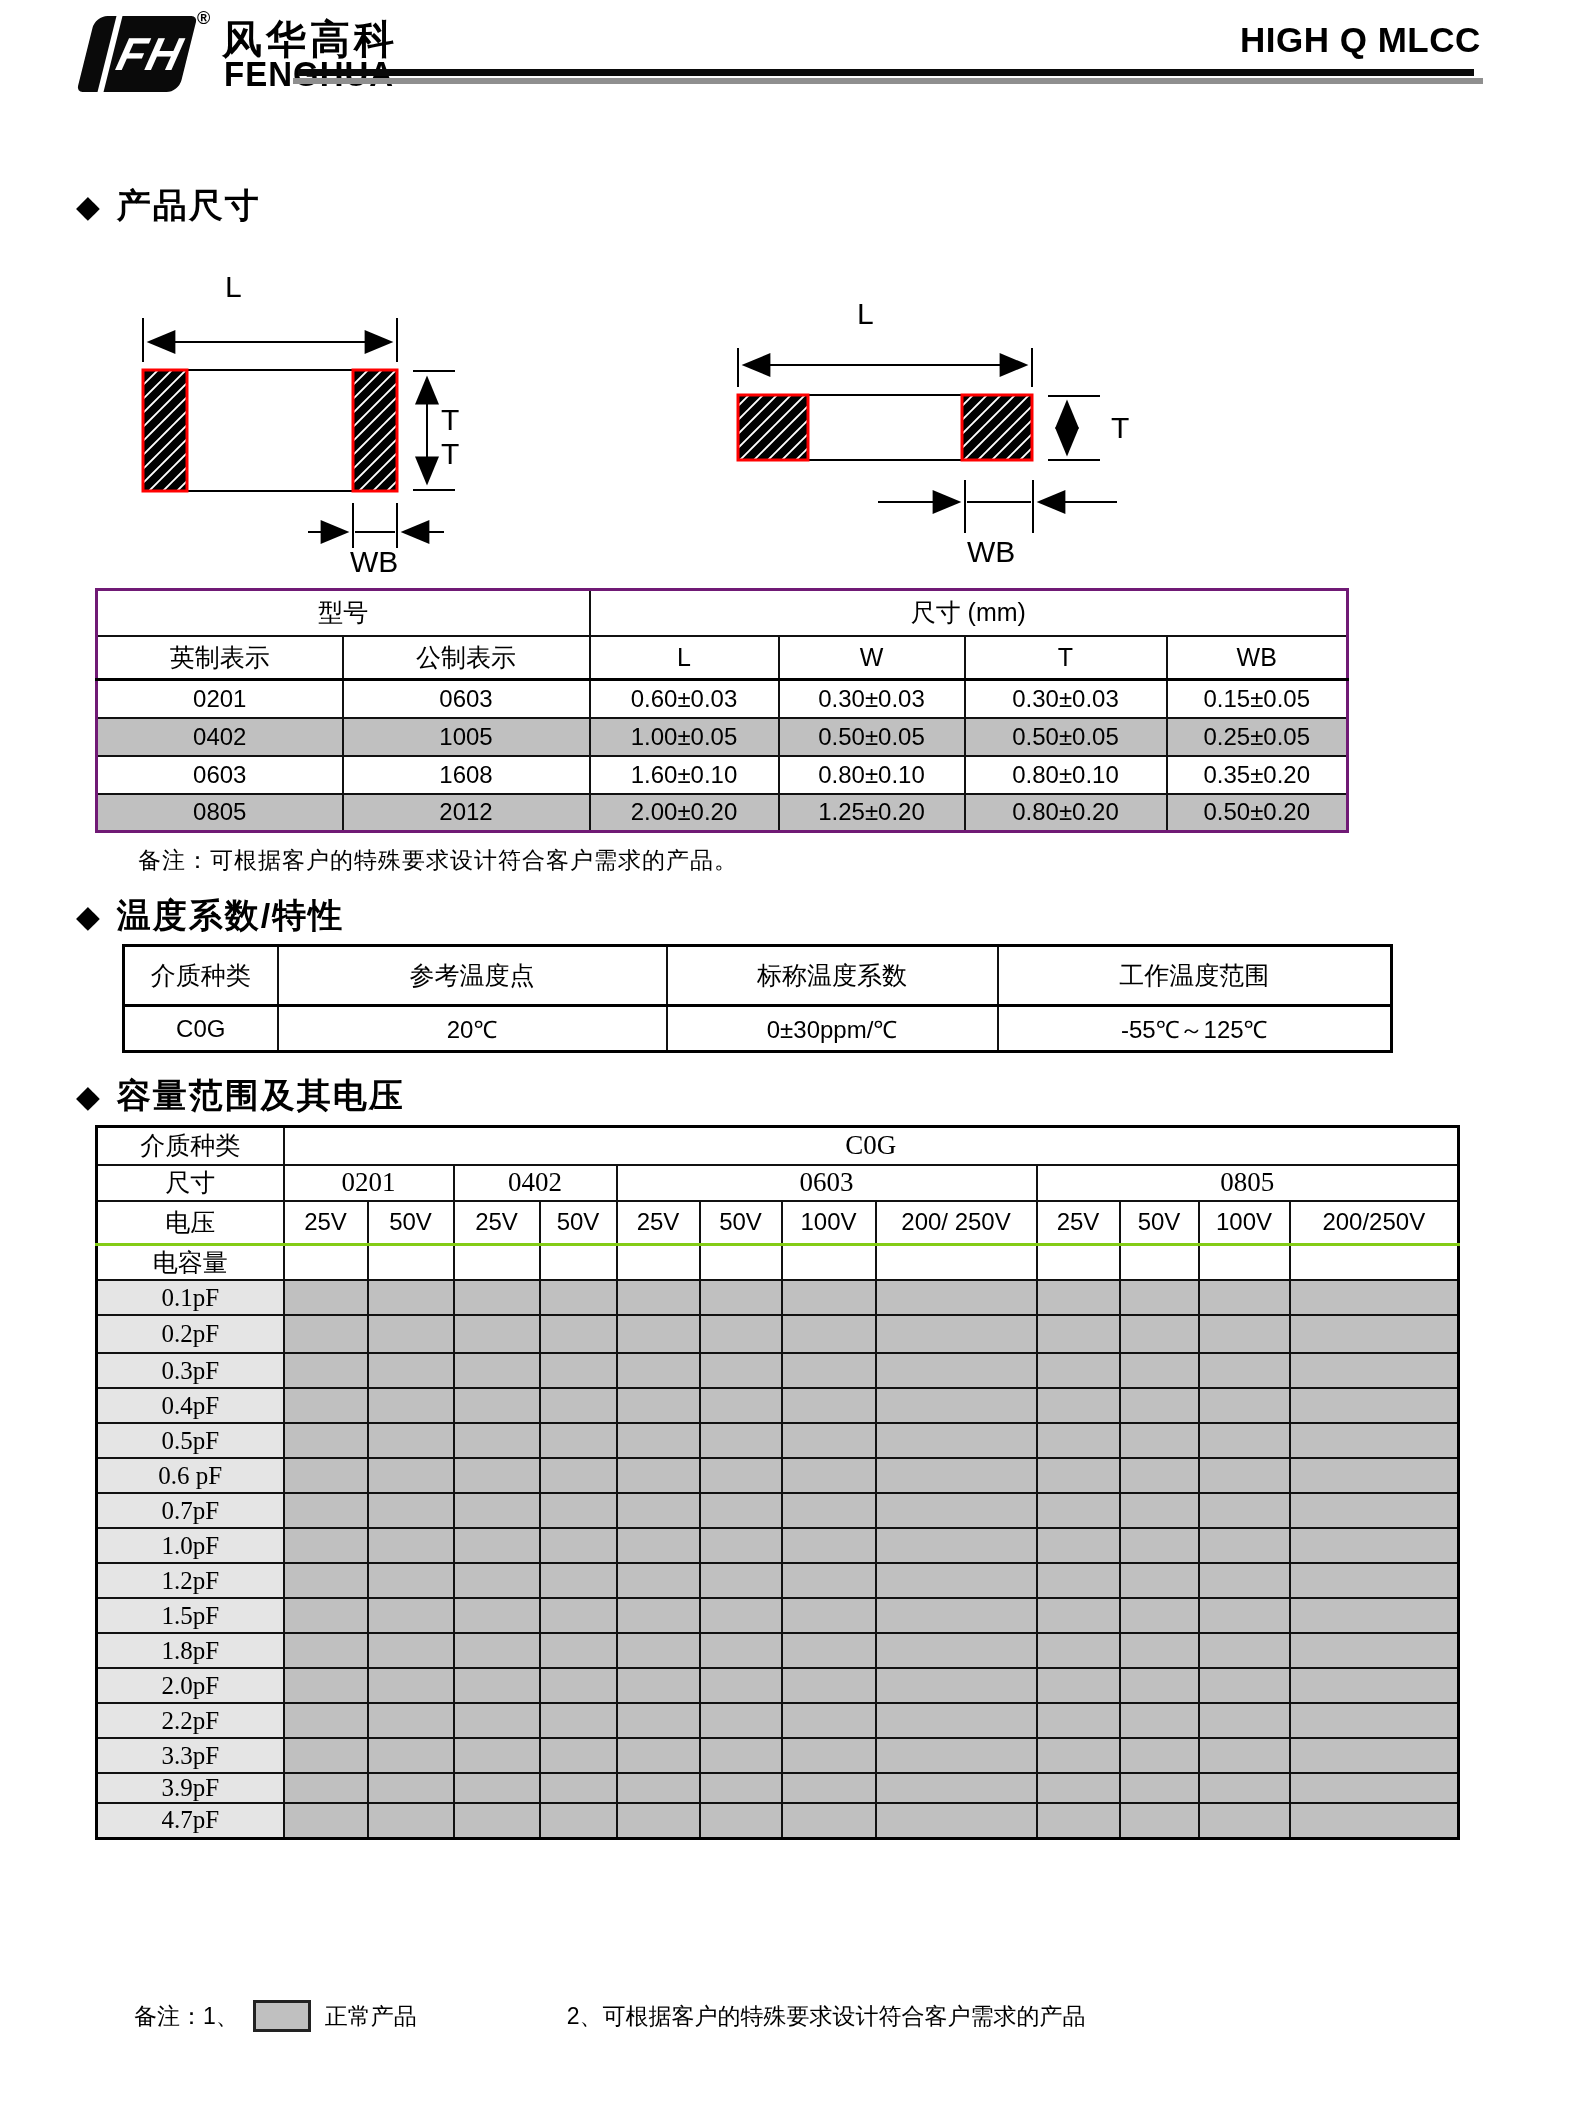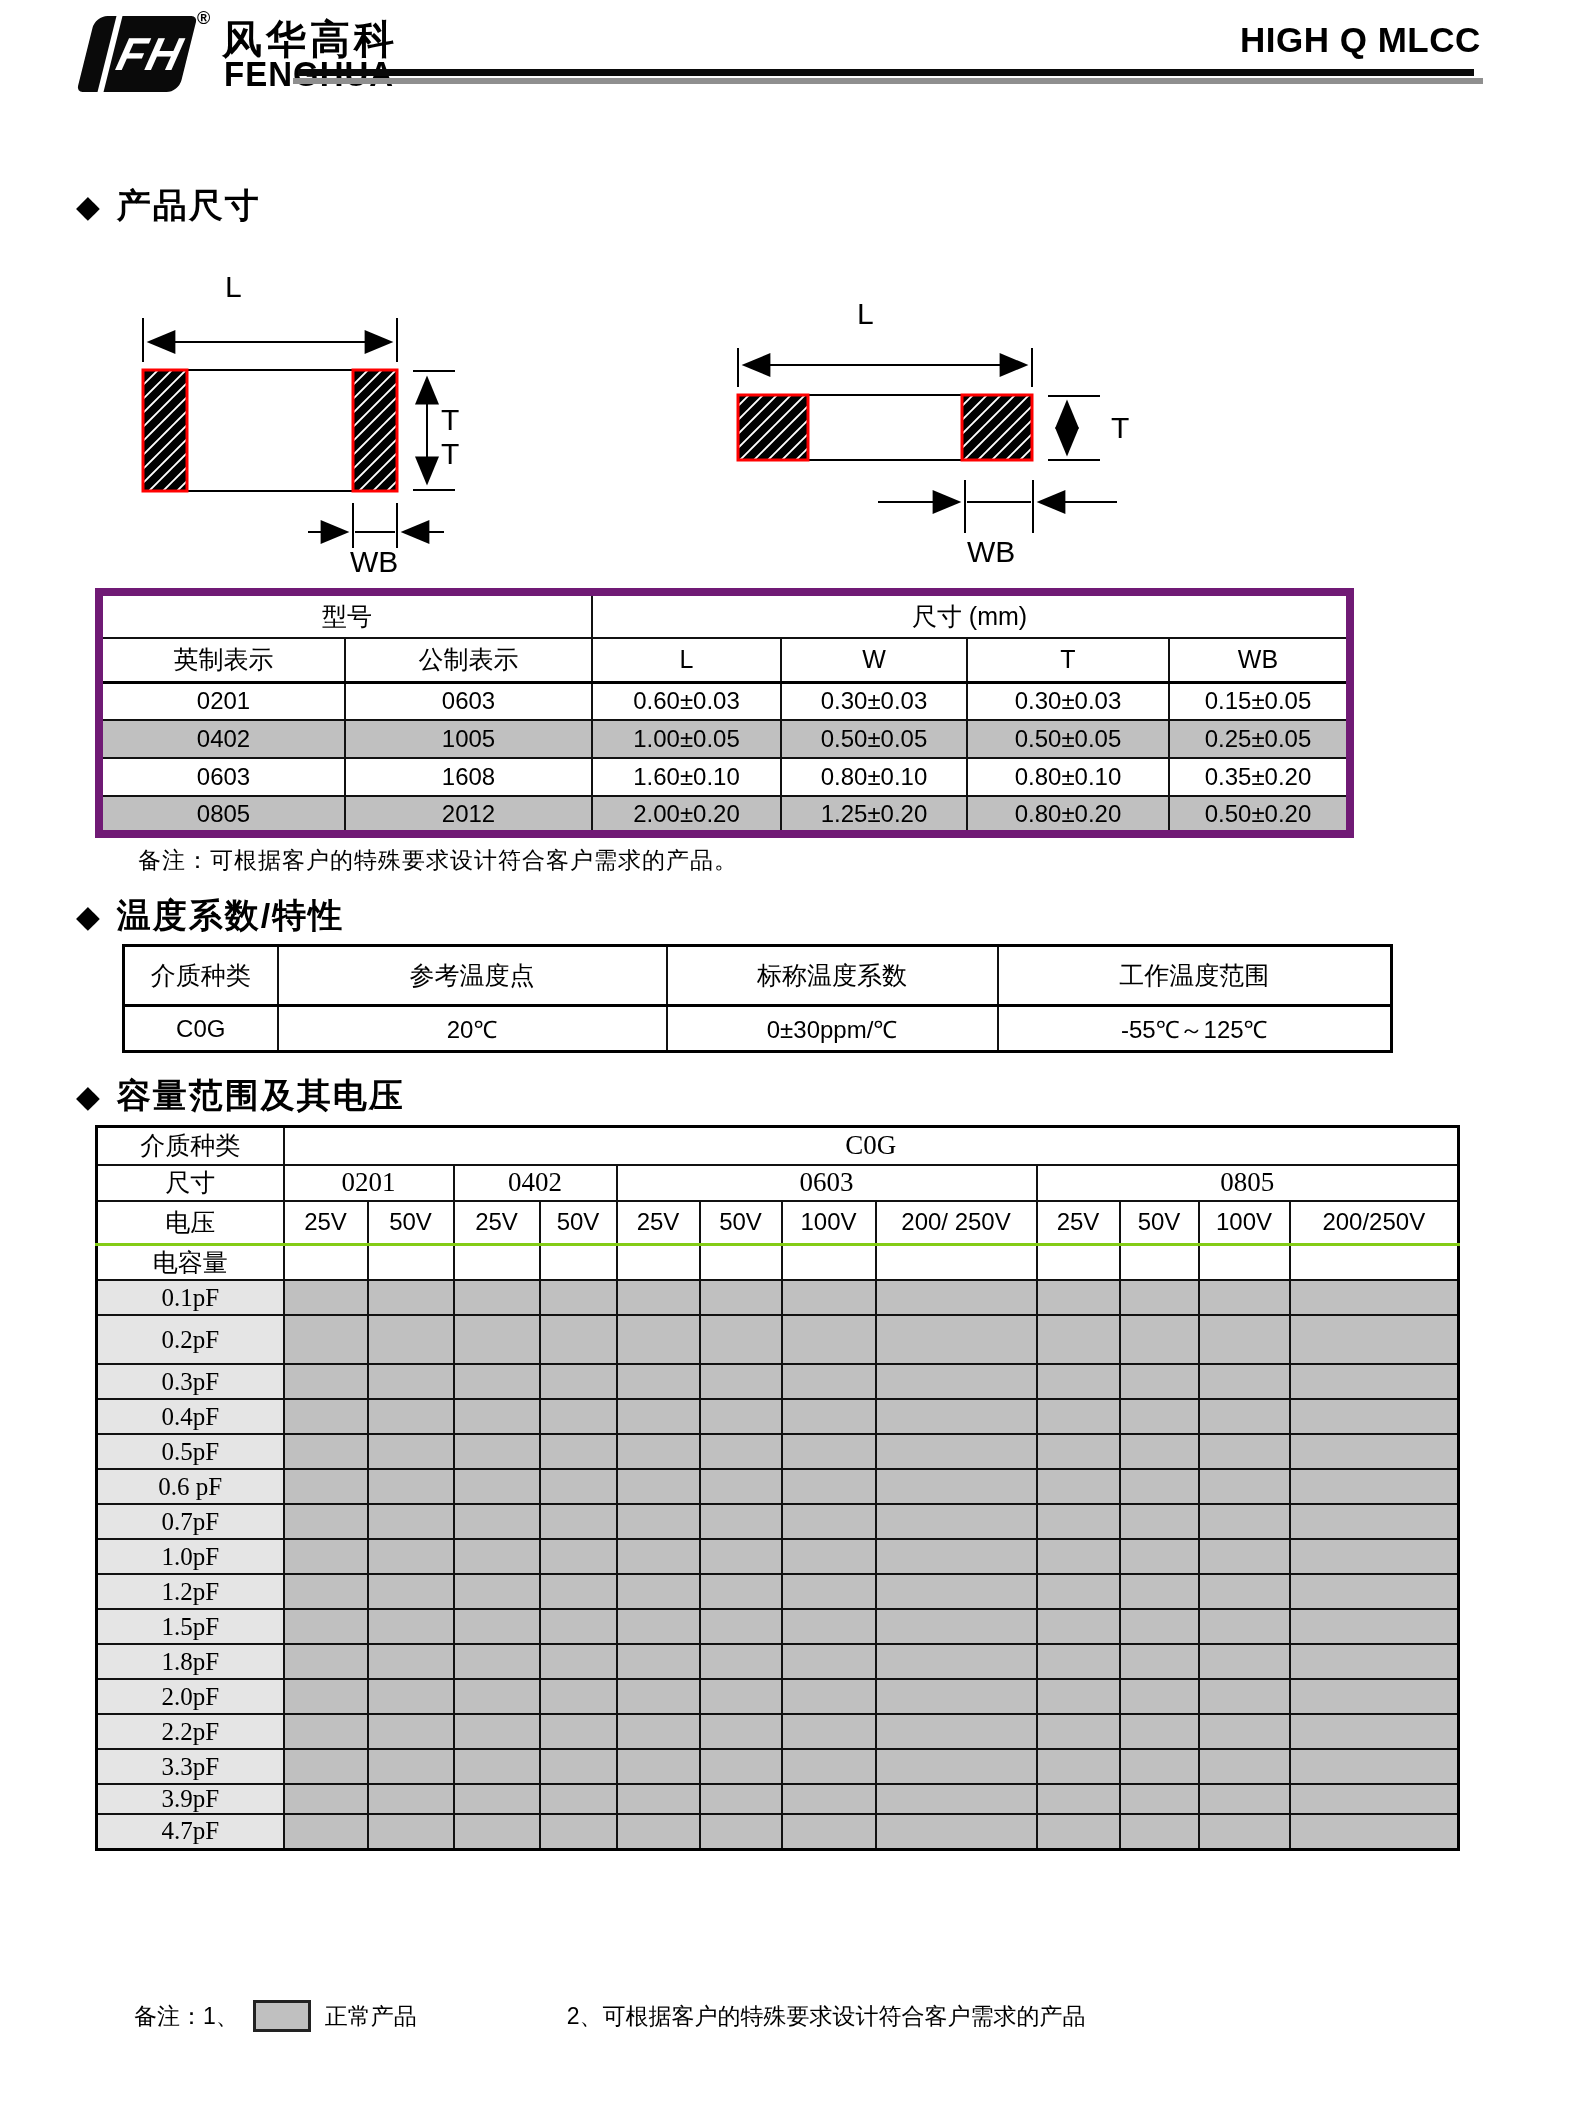--- a/index.html
+++ b/index.html
@@ -34,21 +34,21 @@
   
   .sec{position:absolute;display:flex;align-items:center;gap:17px;}
   .sec .dia{font-size:31px;line-height:1;}
   .sec .t{font-size:34px;font-weight:bold;letter-spacing:2px;}
 
   
   table{border-collapse:collapse;table-layout:fixed;}
   td{border:2px solid #111;text-align:center;vertical-align:middle;overflow:hidden;padding:0;}
 
   
-  .t1{position:absolute;left:95px;top:588px;width:1251px;border:8px solid #701a75;font-size:24px;}
+  .t1{position:absolute;left:95px;top:588px;width:1251px;border:3px solid #701a75;font-size:24px;}
   .t1 .hdr td{font-size:25px;}
   .t1 tr.sep td{border-bottom:3px solid #000;}
   .t1 tr.shaded{background:#c0c0c0;}
   .note1{position:absolute;left:122px;top:845px;font-size:23px;letter-spacing:1px;margin-left:16px;}
 
   
   .t2{position:absolute;left:122px;top:944px;width:1268px;border:3px solid #000;font-size:24px;}
   .t2 tr.hrow td{border-bottom:3px solid #000;font-size:25px;}
 
   
@@ -309,21 +309,21 @@
         <td class="shade-cell"></td>
         <td class="shade-cell"></td>
         <td class="shade-cell"></td>
         <td class="shade-cell"></td>
         <td class="shade-cell"></td>
         <td class="shade-cell"></td>
         <td class="shade-cell"></td>
         <td class="shade-cell"></td>
         <td class="shade-cell"></td>
       </tr>
-      <tr style="height: 49px;">
+      <tr style="height: 38px;">
         <td class="cap-label">0.2pF</td>
         <td class="shade-cell"></td>
         <td class="shade-cell"></td>
         <td class="shade-cell"></td>
         <td class="shade-cell"></td>
         <td class="shade-cell"></td>
         <td class="shade-cell"></td>
         <td class="shade-cell"></td>
         <td class="shade-cell"></td>
         <td class="shade-cell"></td>

